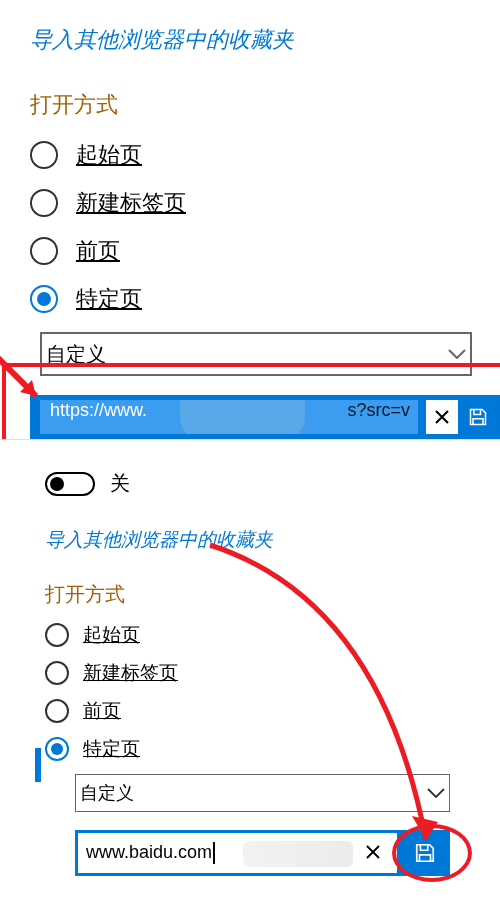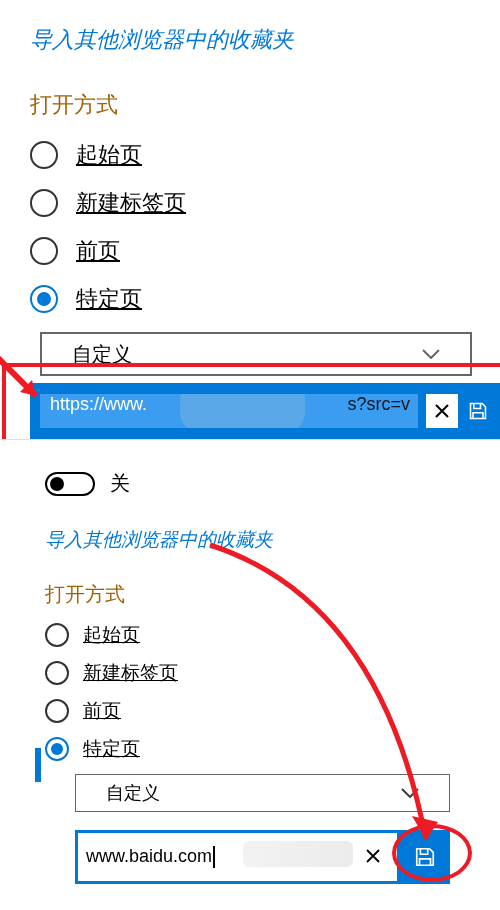--- a/index.html
+++ b/index.html
@@ -70,21 +70,21 @@
       font-size: 22px;
       color: #000;
       text-decoration: underline;
     }
     .select-box {
       border: 2px solid #666;
       height: 44px;
       display: flex;
       align-items: center;
       justify-content: space-between;
-      padding: 0 30px;
+      padding: 0 4px;
       margin-top: 10px;
       font-size: 20px;
       cursor: pointer;
     }
     .chevron-down {
       width: 18px;
       height: 10px;
     }
     .top .select-box { margin-left: 10px; margin-right: -2px; }
 
@@ -97,21 +97,21 @@
       height: 76px;
       border: 4px solid #ed1c24;
       border-bottom: none;
       border-right: none;
     }
     .blue-bar-top {
       position: absolute;
       left: 30px;
       right: 0;
       bottom: 0;
-      height: 56px;
+      height: 44px;
       background: #0078d7;
       display: flex;
       align-items: center;
       padding: 0 10px;
       gap: 8px;
     }
     .url-input-top {
       flex: 1;
       height: 34px;
       background: #3b9cf0;
@@ -202,21 +202,21 @@
       top: 308px;
       width: 6px;
       height: 34px;
       background: #0078d7;
     }
 
     .input-row-bottom {
       margin: 18px 0 14px 30px;
       display: flex;
       align-items: stretch;
-      height: 54px;
+      height: 46px;
     }
     .url-box-bottom {
       flex: 1;
       border: 3px solid #0078d7;
       display: flex;
       align-items: center;
       padding: 0 8px;
       background: #fff;
       position: relative;
     }

